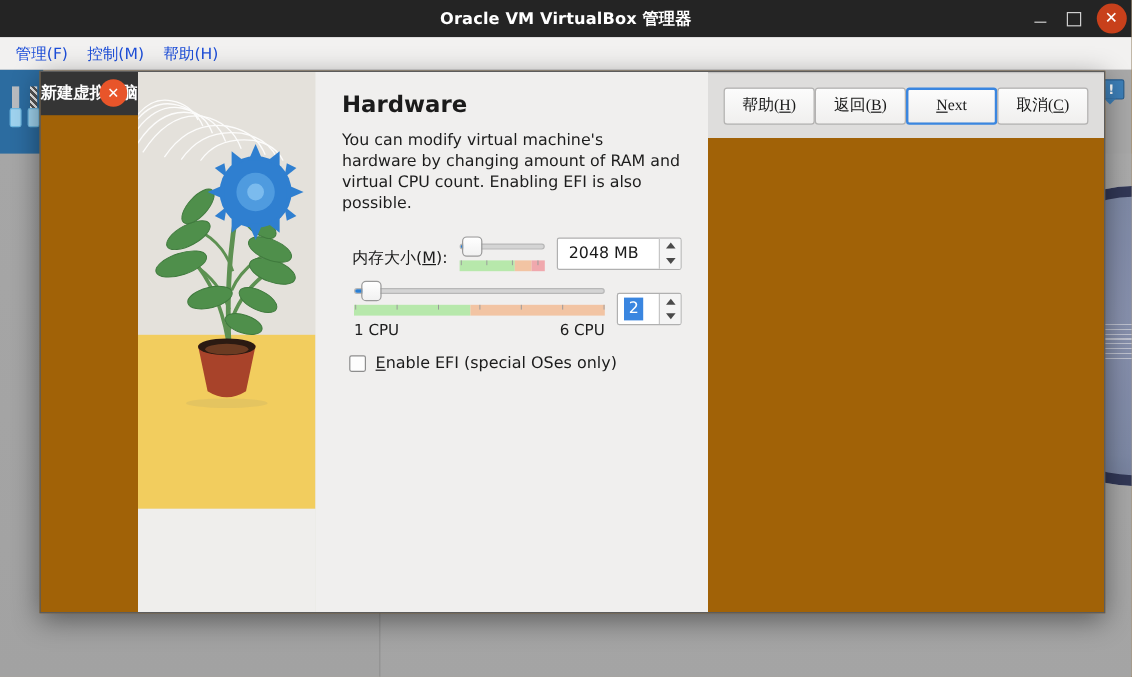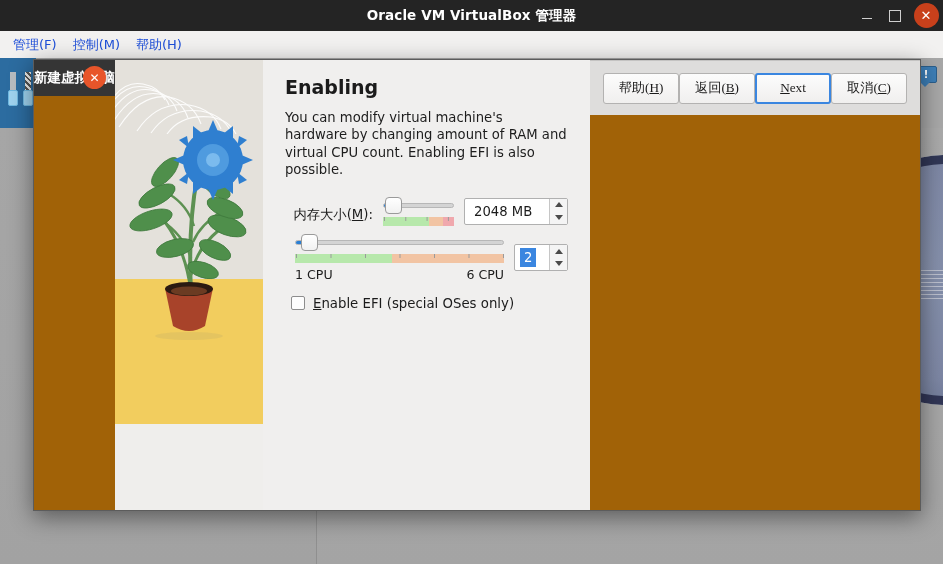--- a/index.html
+++ b/index.html
@@ -388,21 +388,21 @@
 
         <path d="M50 228 L98 228 L90 266 Q74 276 58 266 Z" fill="#a8432a"></path>
         <ellipse cx="74" cy="229" rx="24" ry="7" fill="#2b1a12"></ellipse>
         <ellipse cx="74" cy="231" rx="18" ry="4.5" fill="#6b3b22"></ellipse>
         <ellipse cx="74" cy="276" rx="34" ry="4" fill="#d9bd62" opacity=".55"></ellipse>
       </svg>
     </div>
 
     <div id="content">
 
-      <div id="page-title">Enabling</div>
+      <div id="page-title">Hardware</div>
 
       <div id="page-desc">You can modify virtual machine's hardware by changing amount of RAM and virtual CPU count. Enabling EFI is also possible.</div>
 
       <div class="slider-row">
         <div class="slider-label" style="width:88px;">
           <span>内存大小(</span><u>M</u><span>):</span>
         </div>
 
         <div class="slider-wrap">
           <div class="track-outer">

